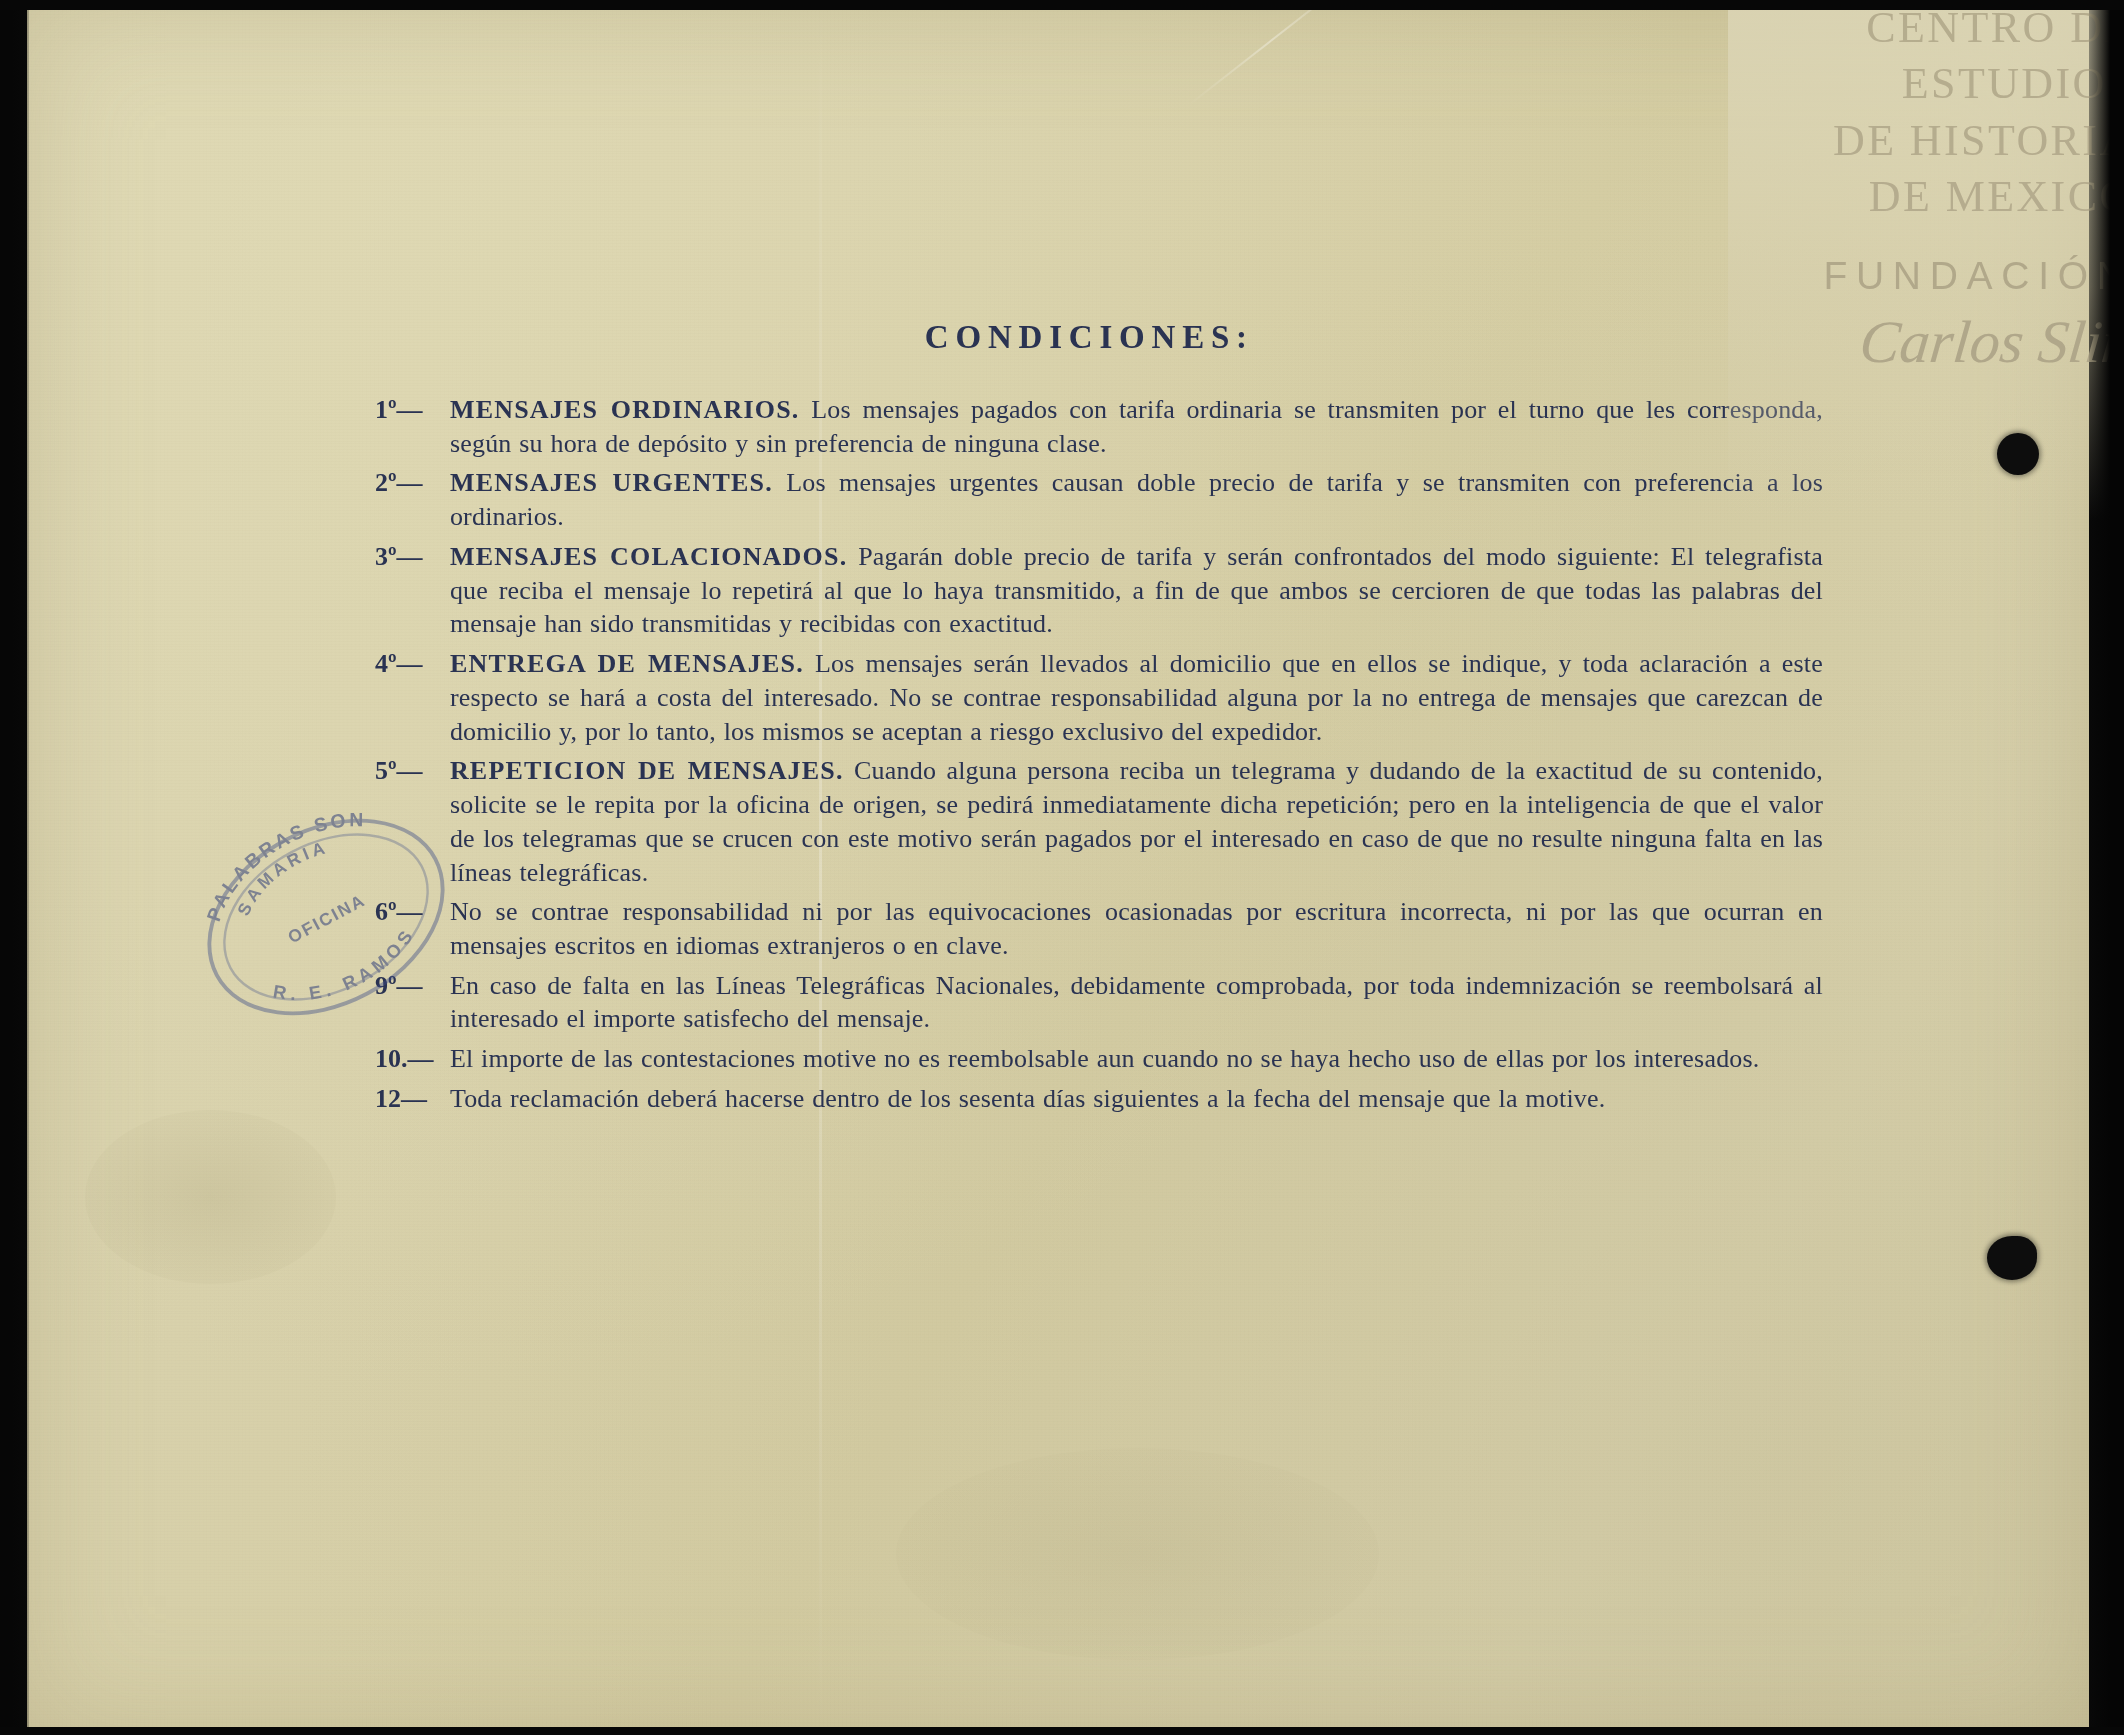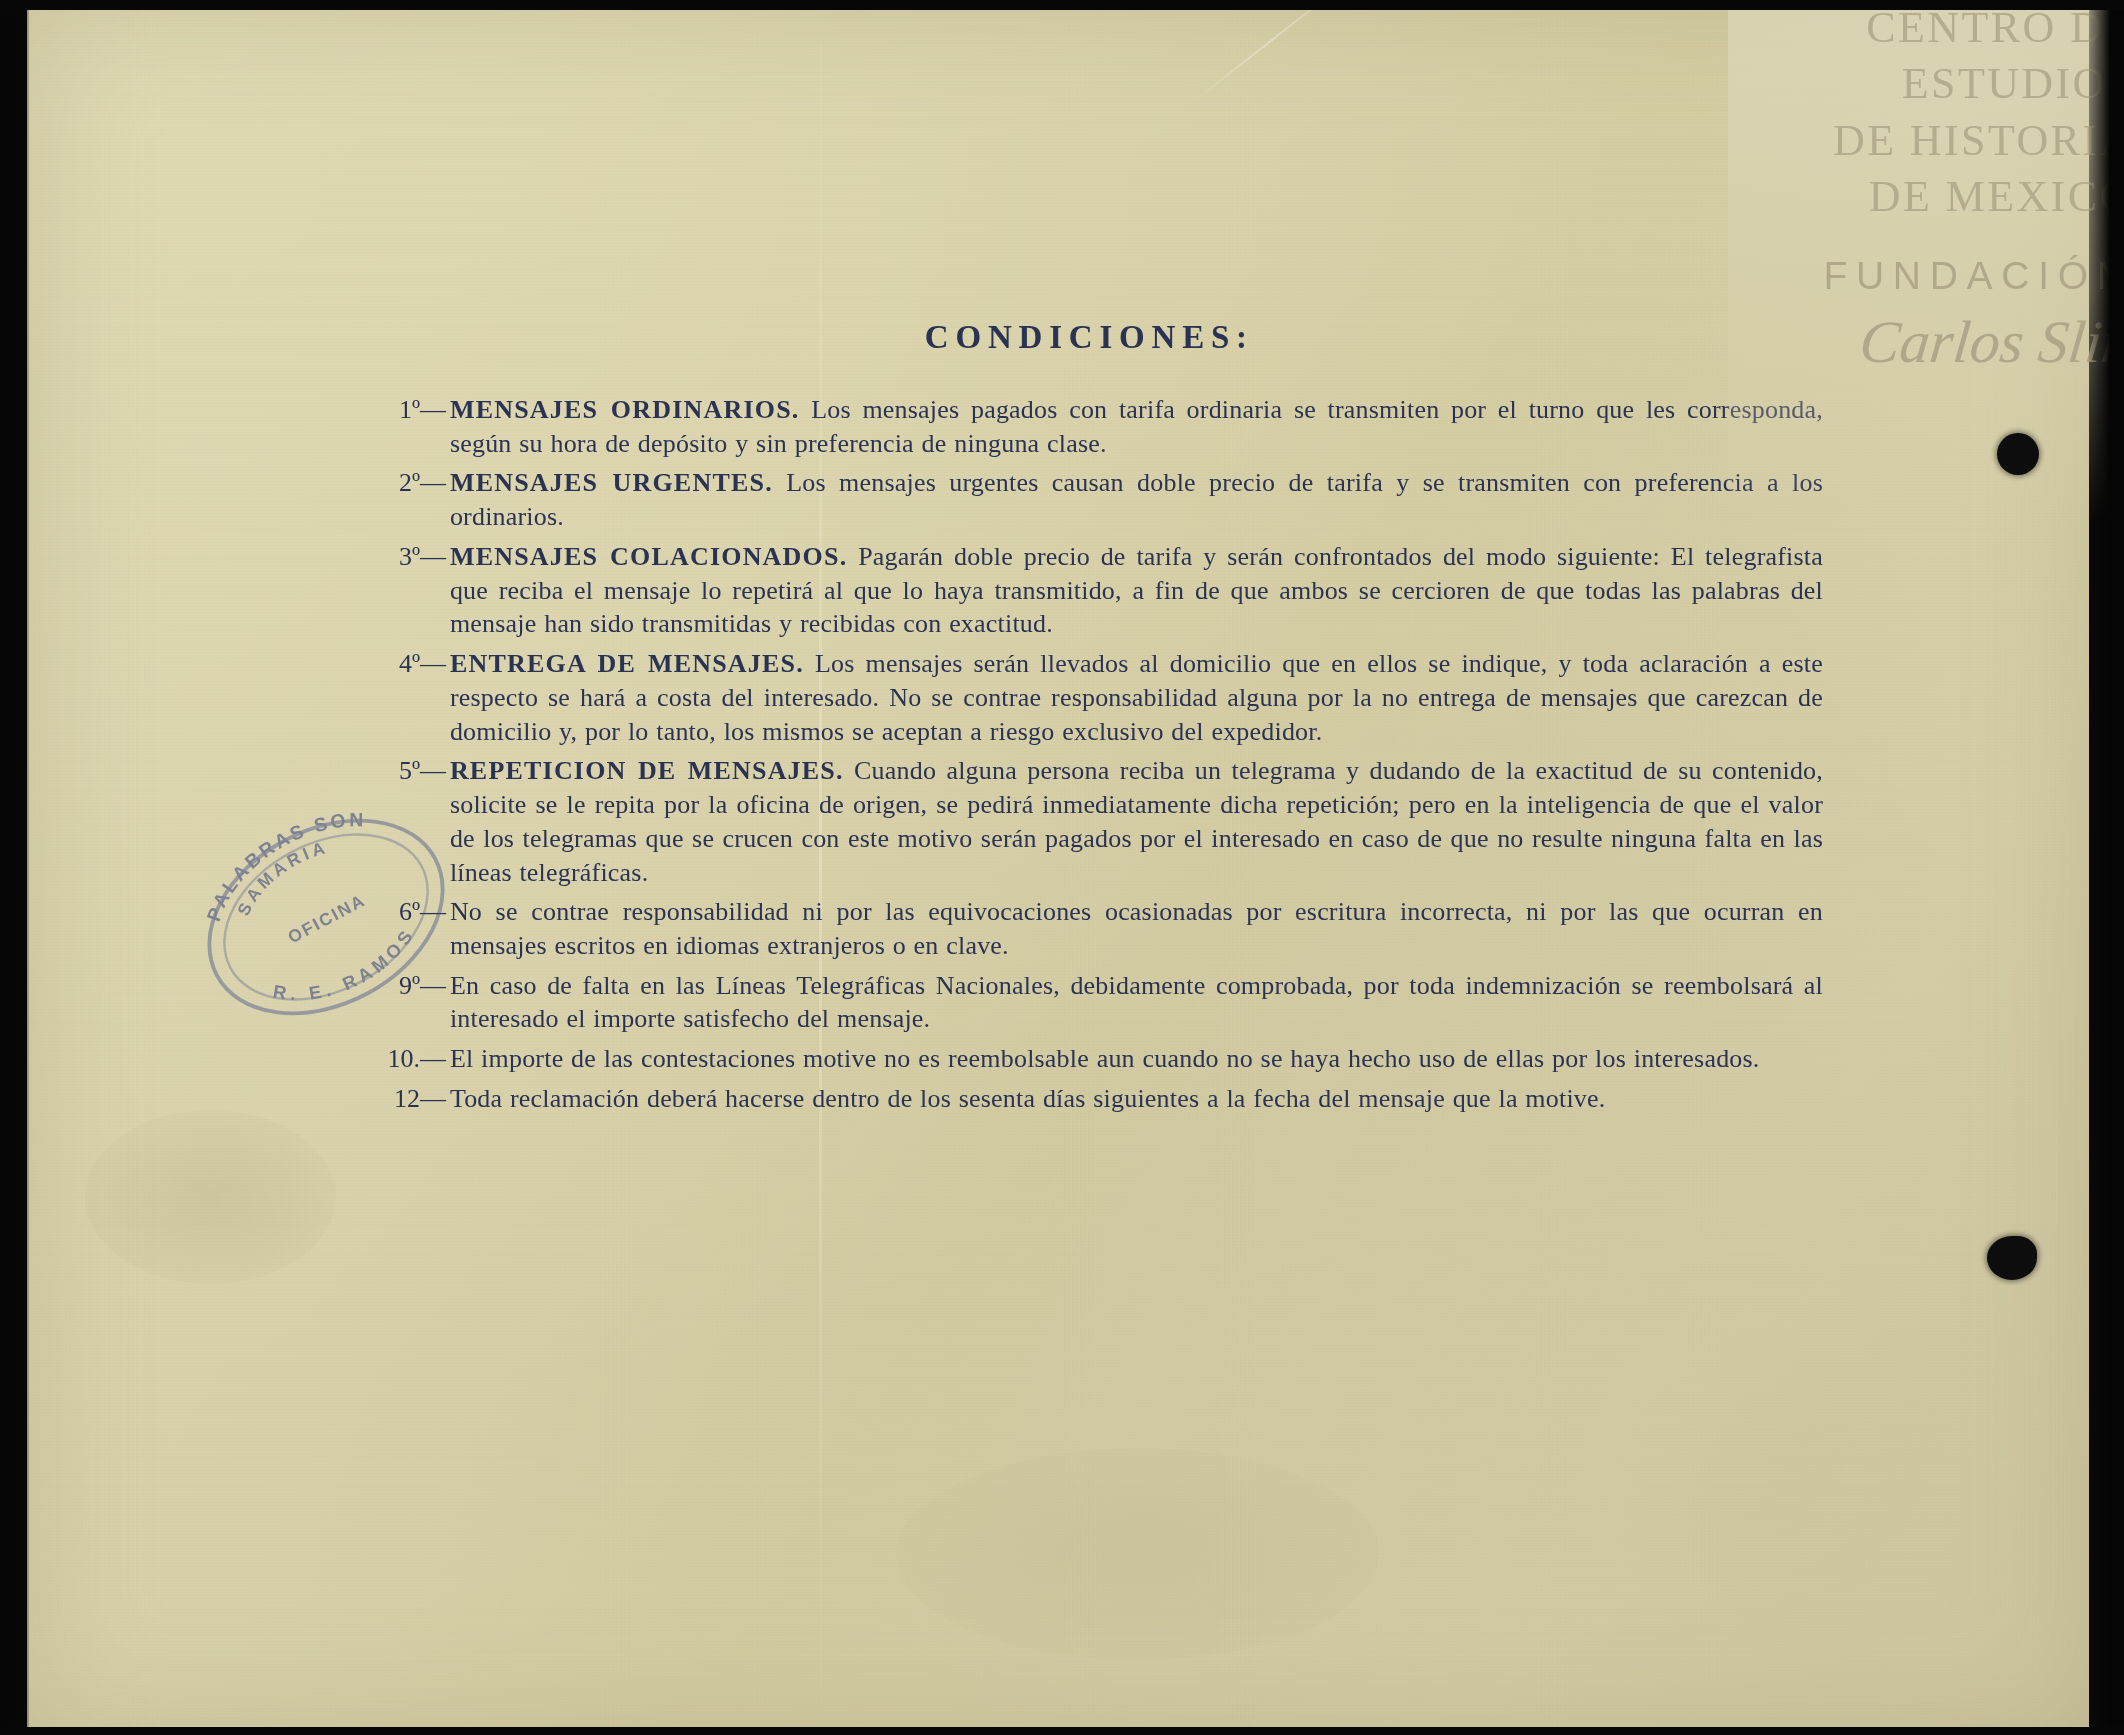--- a/index.html
+++ b/index.html
@@ -154,26 +154,26 @@
   }
   .clause {
     display: flex;
     align-items: flex-start;
     margin-bottom: 5.8px;
     line-height: 1.30;
   }
   .clause-num {
     flex: 0 0 auto;
     width: 71px;
-    text-align: right;
+    text-align: left;
     padding-right: 3.9px;
     font-family: "Liberation Serif", serif;
     font-size: 26px;
     color: #2a3352;
-    font-weight: 400;
+    font-weight: 700;
     white-space: nowrap;
   }
   .clause-body {
     flex: 1 1 auto;
     font-family: "Liberation Serif", serif;
     font-size: 26px;
     color: #2a3352;
     text-align: justify;
     letter-spacing: 0.2px;
     word-spacing: 1px;

